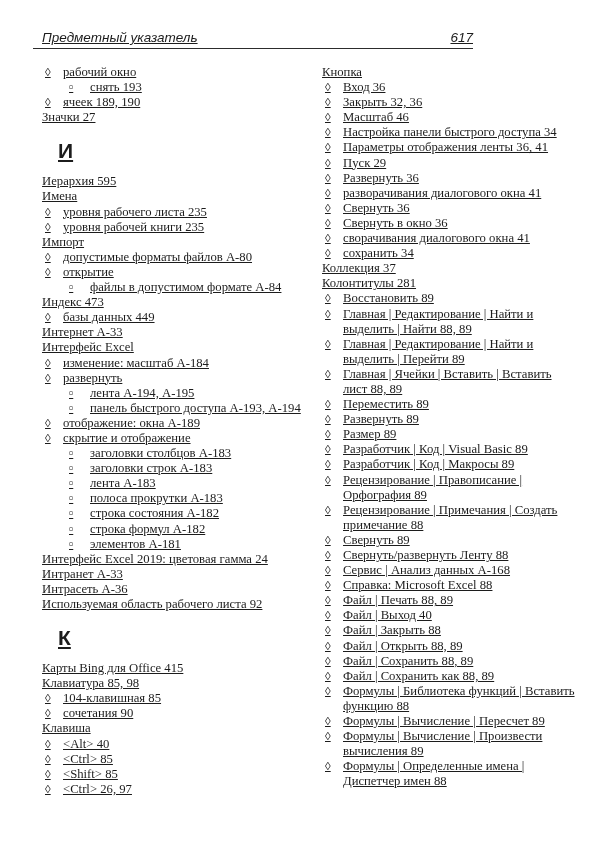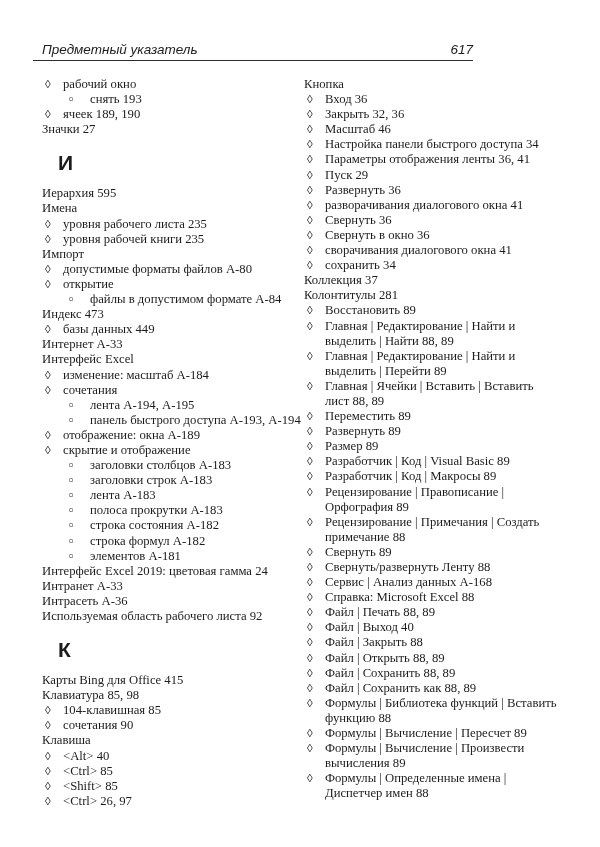--- a/index.html
+++ b/index.html
@@ -6,40 +6,41 @@
   body {
     width: 600px; height: 847px;
     background: #ffffff;
     color: #1c1c1c;
     font-family: "Liberation Serif", serif;
     overflow: hidden;
   }
   .page {
     box-sizing: border-box;
     width: 503px; height: 847px;
-    padding: 42px 30px 0 42px;
+    padding: 30px 30px 0 42px;
+    text-decoration: underline;
   }
   .running-header {
     display: flex;
     justify-content: space-between;
     align-items: baseline;
     font-family: "Liberation Sans", sans-serif;
     font-style: italic;
     font-size: 13.5px;
     line-height: 15px;
     border-bottom: 1.5px solid #2c2c2c;
     padding: 0 0 3px 9px;
     margin-left: -9px;
   }
   .columns {
     display: flex;
     margin-top: 16px;
   }
   .col-left  { width: 262px; flex: 0 0 262px; }
-  .col-right { width: 256px; flex: 0 0 256px; }
+  .col-right { width: 256px; flex: 0 0 256px; margin-left: 18px; }
   .entry {
     display: flex;
     align-items: baseline;
     font-size: 12.7px;
     line-height: 15.1px;
   }
   .entry .bullet {
     flex: 0 0 21px;
     padding-left: 3px;
     box-sizing: border-box;
@@ -124,21 +125,21 @@
         </div>
         <div class="entry l0">
           <span class="entry-text">Интерфейс Excel</span>
         </div>
         <div class="entry l1">
           <span class="bullet">◊</span>
           <span class="entry-text">изменение: масштаб А-184</span>
         </div>
         <div class="entry l1">
           <span class="bullet">◊</span>
-          <span class="entry-text">сочетания</span>
+          <span class="entry-text">развернуть</span>
         </div>
         <div class="entry l2">
           <span class="bullet">▫</span>
           <span class="entry-text">лента А-194, А-195</span>
         </div>
         <div class="entry l2">
           <span class="bullet">▫</span>
           <span class="entry-text">панель быстрого доступа А-193, А-194</span>
         </div>
         <div class="entry l1">

